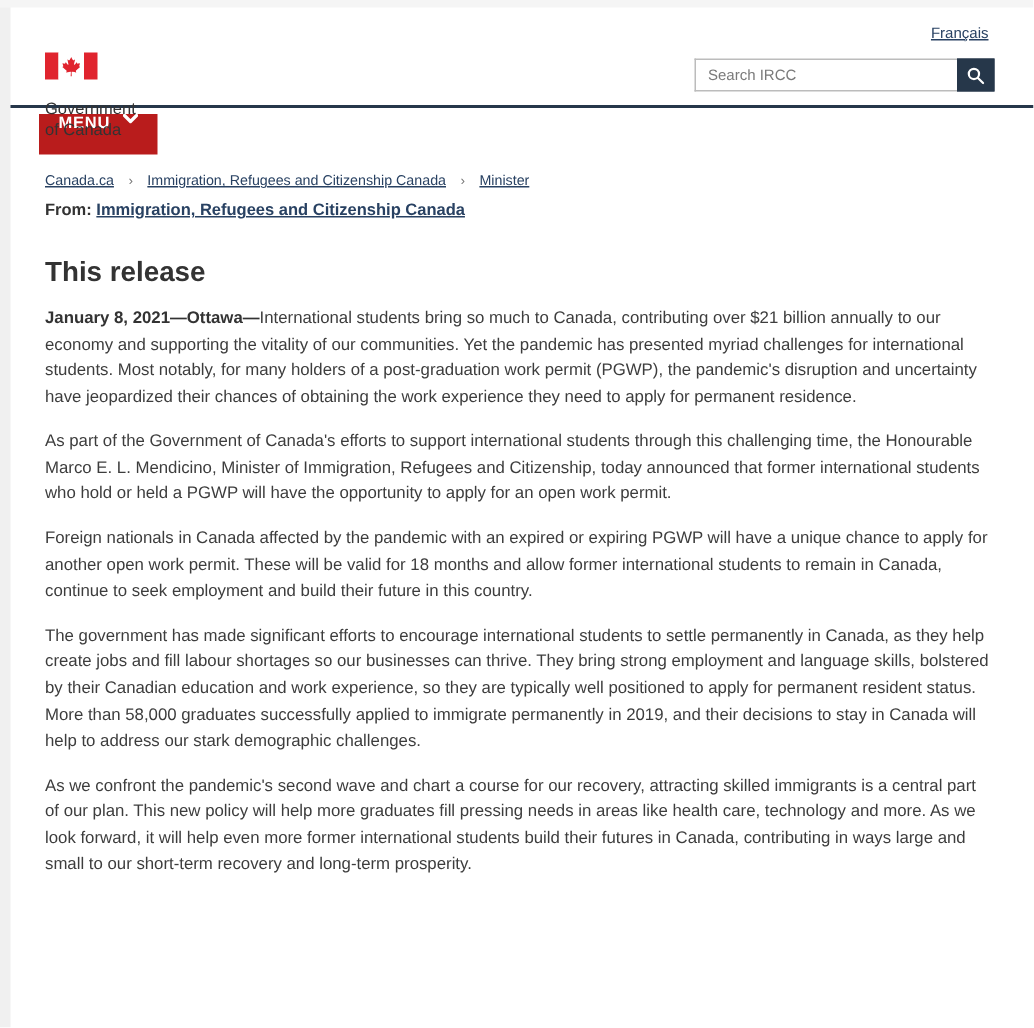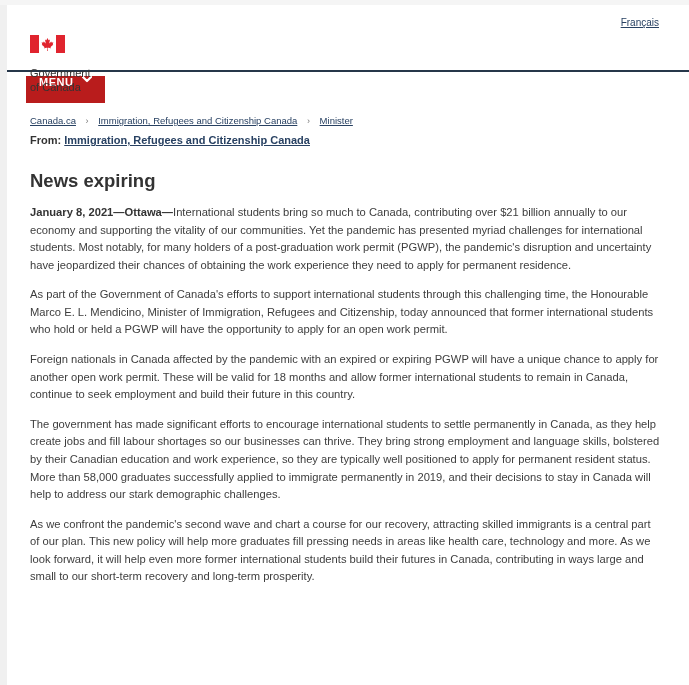--- a/index.html
+++ b/index.html
@@ -91,20 +91,29 @@
       <div class="bar" style="background:#E0242E"></div>
     </div>
     <div class="wordmark">
       <div class="col">
         <div>Government</div>
         <div>of Canada</div>
       </div>
     </div>
   </div>
 
+  <div class="search-wrap">
+    <input class="search-input" type="text" placeholder="Search IRCC" style="">
+    <button class="search-btn">
+      <svg width="13" height="13" viewBox="0 0 16 16">
+        <circle cx="6.5" cy="6.5" r="4.2" fill="none" stroke="#ffffff" stroke-width="1.8"></circle>
+        <line x1="9.8" y1="9.8" x2="14" y2="14" stroke="#ffffff" stroke-width="1.8" stroke-linecap="round"></line>
+      </svg>
+    </button>
+  </div>
 </div>
 
 <hr class="top-rule">
 
 <div class="menu-bar">
   <button class="menu-btn">
     <span>MENU</span>
     <svg width="10" height="7" viewBox="0 0 10 7">
       <polyline points="1,1 5,5 9,1" fill="none" stroke="#ffffff" stroke-width="2.2" stroke-linecap="round" stroke-linejoin="round"></polyline>
     </svg>
@@ -119,21 +128,21 @@
   <a>Minister</a>
 </nav>
 
 <main class="content">
 
   <p class="from-line">
     <strong>From:</strong>
     <a>Immigration, Refugees and Citizenship Canada</a>
   </p>
 
-  <h2 class="section-heading">News expiring</h2>
+  <h2 class="section-heading">This release</h2>
 
   <div class="body-text">
     <p><strong>January 8, 2021—Ottawa—</strong><span>International students bring so much to Canada, contributing over $21 billion annually to our economy and supporting the vitality of our communities. Yet the pandemic has presented myriad challenges for international students. Most notably, for many holders of a post-graduation work permit (PGWP), the pandemic's disruption and uncertainty have jeopardized their chances of obtaining the work experience they need to apply for permanent residence.</span></p>
     <p><span>As part of the Government of Canada's efforts to support international students through this challenging time, the Honourable Marco E. L. Mendicino, Minister of Immigration, Refugees and Citizenship, today announced that former international students who hold or held a PGWP will have the opportunity to apply for an open work permit.</span></p>
     <p><span>Foreign nationals in Canada affected by the pandemic with an expired or expiring PGWP will have a unique chance to apply for another open work permit. These will be valid for 18 months and allow former international students to remain in Canada, continue to seek employment and build their future in this country.</span></p>
     <p><span>The government has made significant efforts to encourage international students to settle permanently in Canada, as they help create jobs and fill labour shortages so our businesses can thrive. They bring strong employment and language skills, bolstered by their Canadian education and work experience, so they are typically well positioned to apply for permanent resident status. More than 58,000 graduates successfully applied to immigrate permanently in 2019, and their decisions to stay in Canada will help to address our stark demographic challenges.</span></p>
     <p><span>As we confront the pandemic's second wave and chart a course for our recovery, attracting skilled immigrants is a central part of our plan. This new policy will help more graduates fill pressing needs in areas like health care, technology and more. As we look forward, it will help even more former international students build their futures in Canada, contributing in ways large and small to our short-term recovery and long-term prosperity.</span></p>
   </div>
 </main>
 

